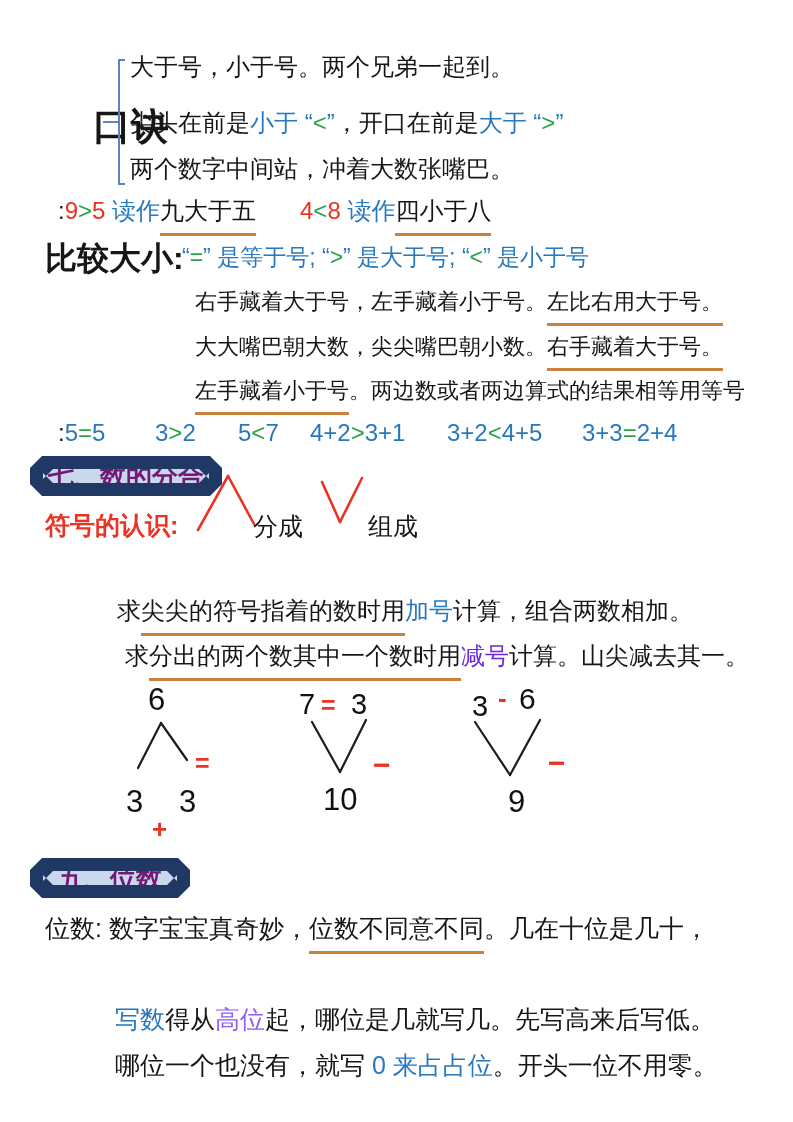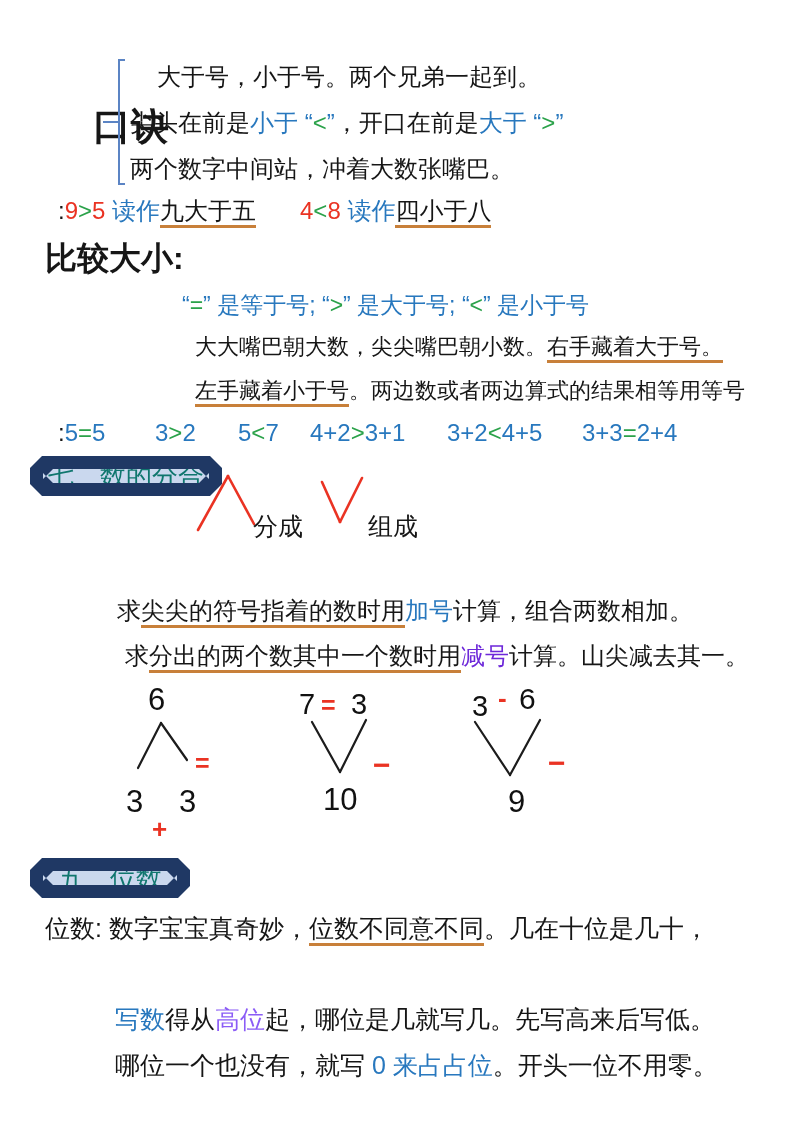--- a/index.html
+++ b/index.html
@@ -7,89 +7,91 @@
     position: relative;
     width: 793px;
     height: 1122px;
     background: #ffffff;
     font-family: "Liberation Sans", sans-serif;
     color: var(--ink, #161616);
     overflow: hidden;
   }
   .line { position: absolute; white-space: nowrap; line-height: 1.25; }
   .fs22 { font-size: 22px; }
-  .fs23 { font-size: 23px; margin-top: 48px; }
+  .fs23 { font-size: 23px; }
   .fs24 { font-size: 24px; }
   .fs25 { font-size: 25px; }
   .fs29 { font-size: 38px; margin-left: 48px; }
   .bold { font-weight: bold; }
   .red  { color: var(--red, #ea3323); }
-  .u { border-bottom: 3px solid var(--orange, #c8803a); padding-bottom: 1px; }
+  .u { border-bottom: 3px solid var(--orange, #c8803a); padding-bottom: 9px; }
   .badge {
     position: absolute;
     background: var(--badge-border, #1f3864);
     clip-path: polygon(12px 0, calc(100% - 12px) 0, 100% 12px, 100% calc(100% - 12px),
                        calc(100% - 12px) 100%, 12px 100%, 0 calc(100% - 12px), 0 12px);
     display: flex;
   }
   .badge-in {
     flex: 1;
     margin: 13px;
     background: var(--badge-fill, #cad8ee);
     clip-path: polygon(10px 0, calc(100% - 10px) 0, 100% 10px, 100% calc(100% - 10px),
                        calc(100% - 10px) 100%, 10px 100%, 0 calc(100% - 10px), 0 10px);
     display: flex;
     align-items: center;
     justify-content: center;
-    font-weight: normal;
+    font-weight: bold;
     font-size: 26px;
-    color: #0f766e;
+    color: #701a75;
   }
   svg { position: absolute; overflow: visible; }
   .black-line { stroke: #1c1c1c; stroke-width: 2.2; fill: none; stroke-linecap: round; }
   .red-line   { stroke: var(--red, #ea3323); stroke-width: 2.6; fill: none; stroke-linecap: round; }
   .bracket-line { stroke: var(--bracket, #5b84c4); stroke-width: 2; fill: none; }
   .dnum { position: absolute; font-size: 31px; color: #111111; }
 </style>
 </head>
 <body>
 
 <div class="page">
 
   <div class="line fs29 bold" style="left:45px; top:103px;">口诀</div>
 
   <svg style="left:100px; top:58px;" width="26" height="128" viewBox="0 0 26 128">
     <path class="bracket-line" d="M25 2 L19 2 L19 126 L25 126"></path>
     <path class="bracket-line" d="M3 64 L19 64"></path>
   </svg>
 
-  <div class="line fs24" style="left:130px; top:62px;margin-left:27px;"><span>大于号，小于号。两个兄弟一起到。</span></div>
+  <div class="line fs24" style="left:130px; top:52px;"><span>大于号，小于号。两个兄弟一起到。</span></div>
   <div class="line fs24" style="left:130px; top:108px;"><span>尖头在前是</span><span style="color: rgb(40, 120, 190);">小于</span><span> </span><span style="color: rgb(40, 120, 190);">“</span><span style="color: rgb(43, 162, 74);">&lt;</span><span style="color: rgb(40, 120, 190);">”</span><span>，开口在前是</span><span style="color: rgb(40, 120, 190);">大于</span><span> </span><span style="color: rgb(40, 120, 190);">“</span><span style="color: rgb(43, 162, 74);">&gt;</span><span style="color: rgb(40, 120, 190);">”</span></div>
   <div class="line fs24" style="left:130px; top:154px;"><span>两个数字中间站，冲着大数张嘴巴。</span></div>
 
   <div class="line fs24" style="left:58px; top:196px;"><span>:</span><span style="color: rgb(234, 51, 35);">9</span><span style="color: rgb(43, 162, 74);">&gt;</span><span style="color: rgb(234, 51, 35);">5</span><span> </span><span style="color: rgb(40, 120, 190);">读作</span><span class="u">九大于五 </span></div>
   <div class="line fs24" style="left:300px; top:196px;"><span style="color: rgb(234, 51, 35);">4</span><span style="color: rgb(43, 162, 74);">&lt;</span><span style="color: rgb(234, 51, 35);">8</span><span> </span><span style="color: rgb(40, 120, 190);">读作</span><span class="u">四小于八</span></div>
 
   <div class="line bold" style="left:45px; top:238px; font-size:32px;">比较大小:</div>
   <div class="line fs23" style="left:182px; top:243px;"><span style="color: rgb(40, 120, 190);">“</span><span style="color: rgb(43, 162, 74);">=</span><span style="color: rgb(40, 120, 190);">”</span><span style="color: rgb(40, 120, 190);"> 是等于号; </span><span style="color: rgb(40, 120, 190);">“</span><span style="color: rgb(43, 162, 74);">&gt;</span><span style="color: rgb(40, 120, 190);">”</span><span style="color: rgb(40, 120, 190);"> 是大于号; </span><span style="color: rgb(40, 120, 190);">“</span><span style="color: rgb(43, 162, 74);">&lt;</span><span style="color: rgb(40, 120, 190);">”</span><span style="color: rgb(40, 120, 190);"> 是小于号</span></div>
 
+  <div class="line fs22" style="left:195px; top:288px;"><span>右手藏着大于号，左手藏着小于号。</span><span class="u">左比右用大于号。</span></div>
   <div class="line fs22" style="left:195px; top:333px;"><span>大大嘴巴朝大数，尖尖嘴巴朝小数。</span><span class="u">右手藏着大于号。</span></div>
   <div class="line fs22" style="left:195px; top:377px;"><span class="u">左手藏着小于号</span><span>。两边数或者两边算式的结果相等用等号</span></div>
 
   <div class="line fs24" style="left:58px;  top:418px;"><span>:</span><span style="color: rgb(40, 120, 190);">5</span><span style="color: rgb(43, 162, 74);">=</span><span style="color: rgb(40, 120, 190);">5</span></div>
   <div class="line fs24" style="left:155px; top:418px;"><span style="color: rgb(40, 120, 190);">3</span><span style="color: rgb(43, 162, 74);">&gt;</span><span style="color: rgb(40, 120, 190);">2</span></div>
   <div class="line fs24" style="left:238px; top:418px;"><span style="color: rgb(40, 120, 190);">5</span><span style="color: rgb(43, 162, 74);">&lt;</span><span style="color: rgb(40, 120, 190);">7</span></div>
   <div class="line fs24" style="left:310px; top:418px;"><span style="color: rgb(40, 120, 190);">4+2</span><span style="color: rgb(43, 162, 74);">&gt;</span><span style="color: rgb(40, 120, 190);">3+1</span></div>
   <div class="line fs24" style="left:447px; top:418px;"><span style="color: rgb(40, 120, 190);">3+2</span><span style="color: rgb(43, 162, 74);">&lt;</span><span style="color: rgb(40, 120, 190);">4+5</span></div>
   <div class="line fs24" style="left:582px; top:418px;"><span style="color: rgb(40, 120, 190);">3+3</span><span style="color: rgb(43, 162, 74);">=</span><span style="color: rgb(40, 120, 190);">2+4</span></div>
 
   <div class="badge" style="left:30px; top:456px; width:192px; height:40px;">
     <div class="badge-in">七、数的分合</div>
   </div>
 
+  <div class="line fs25 bold red" style="left:45px; top:510px;">符号的认识:</div>
 
   <svg style="left:192px; top:472px;" width="70" height="62" viewBox="0 0 70 62">
     <path class="red-line" d="M36 4 L6 58"></path>
     <path class="red-line" d="M36 4 L62 52"></path>
   </svg>
   <div class="line fs25" style="left:253px; top:511px;">分成</div>
 
   <svg style="left:318px; top:476px;" width="52" height="52" viewBox="0 0 52 52">
     <path class="red-line" d="M4 6 L22 46"></path>
     <path class="red-line" d="M44 2 L22 46"></path>

